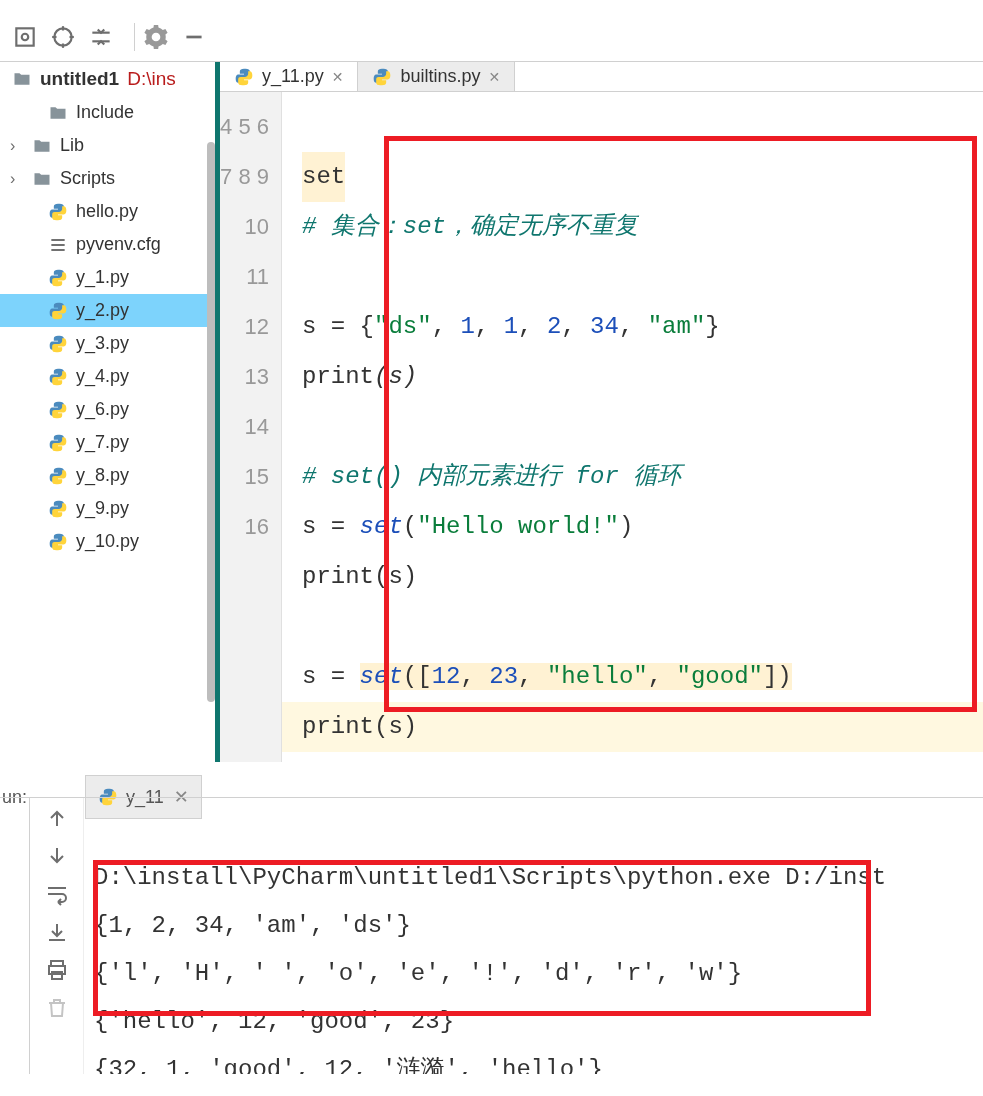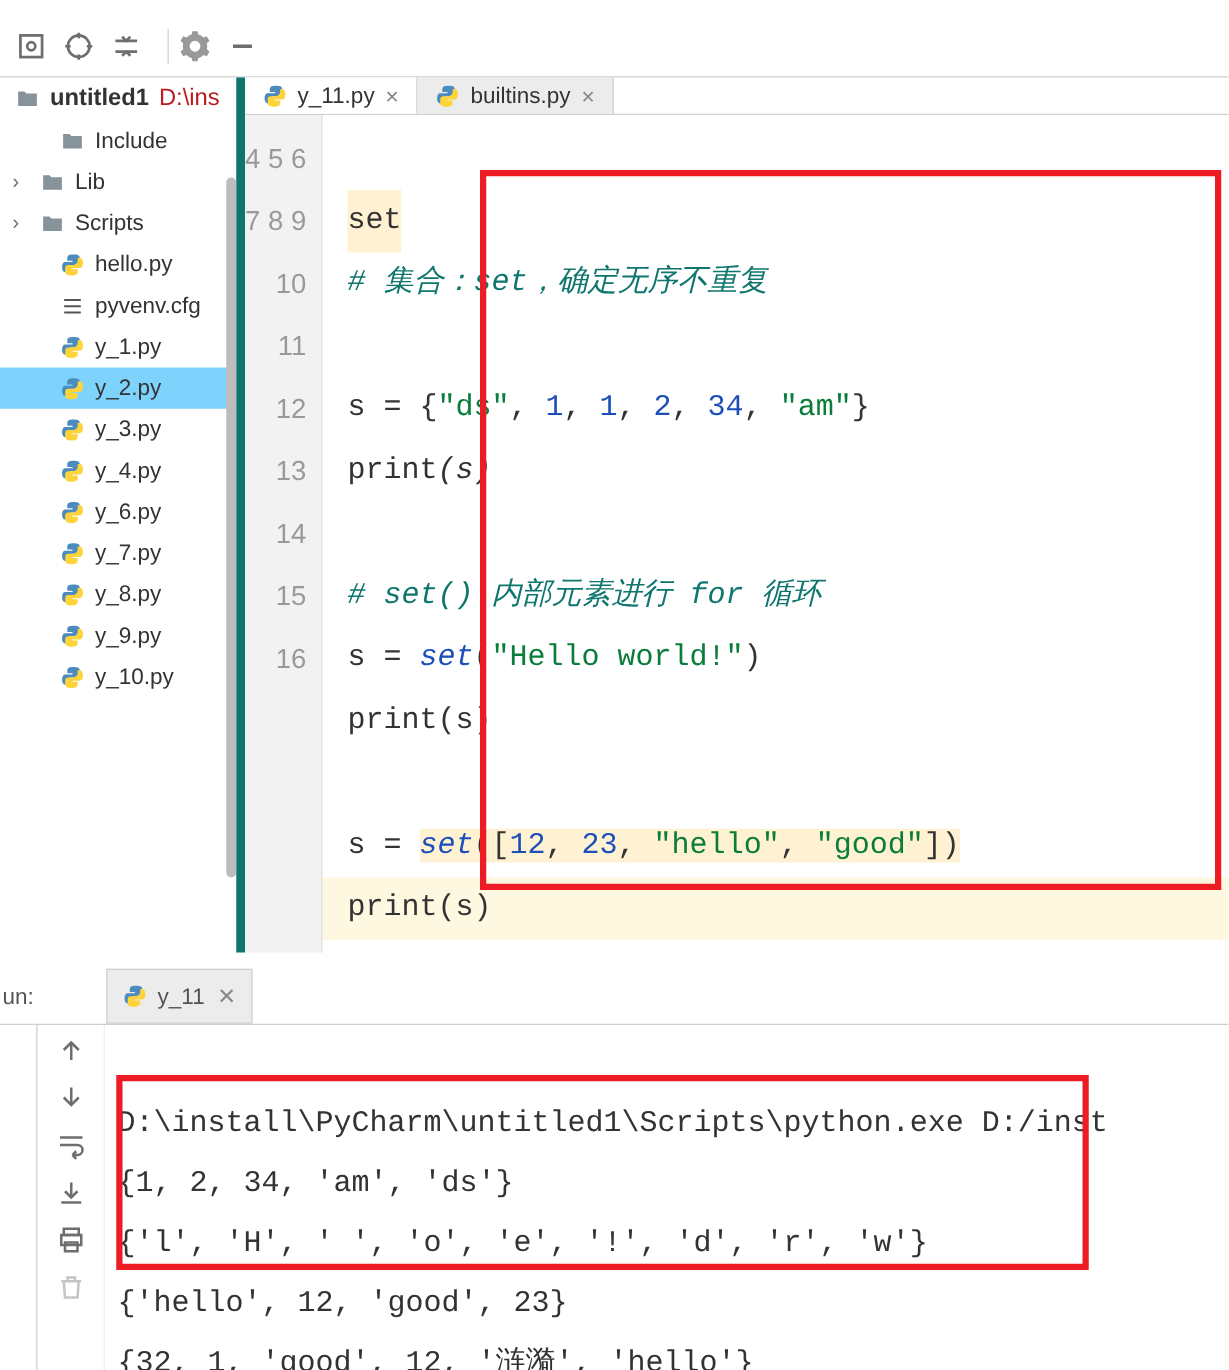--- a/index.html
+++ b/index.html
@@ -10,21 +10,21 @@
 
 
 .tbar { height: 50px; display: flex; align-items: center; padding: 0 12px; border-bottom: 1px solid #d0d0d0; }
 .ticon { width: 26px; height: 26px; margin-right: 12px; color: #6e6e6e; display: flex; align-items: center; justify-content: center; }
 .tdiv { width: 1px; height: 28px; background: #d0d0d0; margin: 0 8px; }
 
 
 .main { display: flex; height: 700px; }
 
 
-.ptree { width: 196px; border-right: 7px solid #0f766e; overflow: hidden; font-size: 18px; position: relative; }
+.ptree { width: 220px; border-right: 5px solid #0f766e; overflow: hidden; font-size: 18px; position: relative; }
 .proot { display: flex; align-items: center; padding: 6px 6px 6px 12px; font-weight: 600; font-size: 19px; }
 .proot-path { font-weight: 400; color: #b91c1c; margin-left: 8px; white-space: nowrap; }
 .pitem { display: flex; align-items: center; padding: 6px 6px 6px 12px; font-size: 18px; white-space: nowrap; }
 .pitem.indent1 { padding-left: 48px; }
 .pitem.indent1.arrow { padding-left: 10px; }
 .pitem.sel { background: #7dd3fc; }
 .parrow { width: 14px; display: inline-block; color: #6e6e6e; margin-right: 8px; font-size: 16px; }
 .dicon { width: 20px; height: 20px; margin-right: 8px; display: inline-flex; align-items: center; justify-content: center; }
 .foldic { color: #87939a; }
 .pyic { position: relative; }
@@ -50,21 +50,21 @@
 .fn { font-style: italic; }
 .redbox1 { position: absolute; border: 5px solid #ed1c24; left: 384px; top: 136px; width: 593px; height: 576px; pointer-events: none; }
 .caretline { position: absolute; left: 0; right: 0; height: 50px; background: #fff8e0; top: 610px; z-index: -1; }
 
 
 .runlabel { position: absolute; left: 0; top: 775px; font-size: 18px; color: #555; }
 .runlabel-inner { display: flex; align-items: center; height: 44px; }
 .runtab { display: flex; align-items: center; padding: 0 12px; background: #ececec; border: 1px solid #d0d0d0; margin-left: 58px; height: 44px; font-size: 18px; }
 .runtab .tabclose { margin-left: 10px; color: #888; }
 
-.runpanel { position: absolute; left: 0; top: 819px; width: 983px; border-top: 1px solid #d0d0d0; display: flex; height: 277px; }
+.runpanel { position: absolute; left: 0; top: 797px; width: 983px; border-top: 1px solid #d0d0d0; display: flex; height: 277px; }
 .runcol { width: 30px; border-right: 1px solid #d0d0d0; display: flex; flex-direction: column; align-items: center; padding-top: 8px; gap: 14px; }
 .runcol2 { width: 54px; display: flex; flex-direction: column; align-items: center; padding-top: 8px; gap: 14px; border-right: 1px solid #eee; }
 .rcicon { width: 24px; height: 24px; color: #6e6e6e; display: flex; align-items: center; justify-content: center; }
 .console { flex: 1; padding: 8px 10px; font-family: "Courier New", monospace; font-size: 24px; line-height: 48px; white-space: pre; overflow: hidden; position: relative; }
 .redbox2 { position: absolute; border: 5px solid #ed1c24; left: 93px; top: 860px; width: 778px; height: 156px; pointer-events: none; }
 
 svg { width: 100%; height: 100%; }
 </style>
 </head>
 <body>

